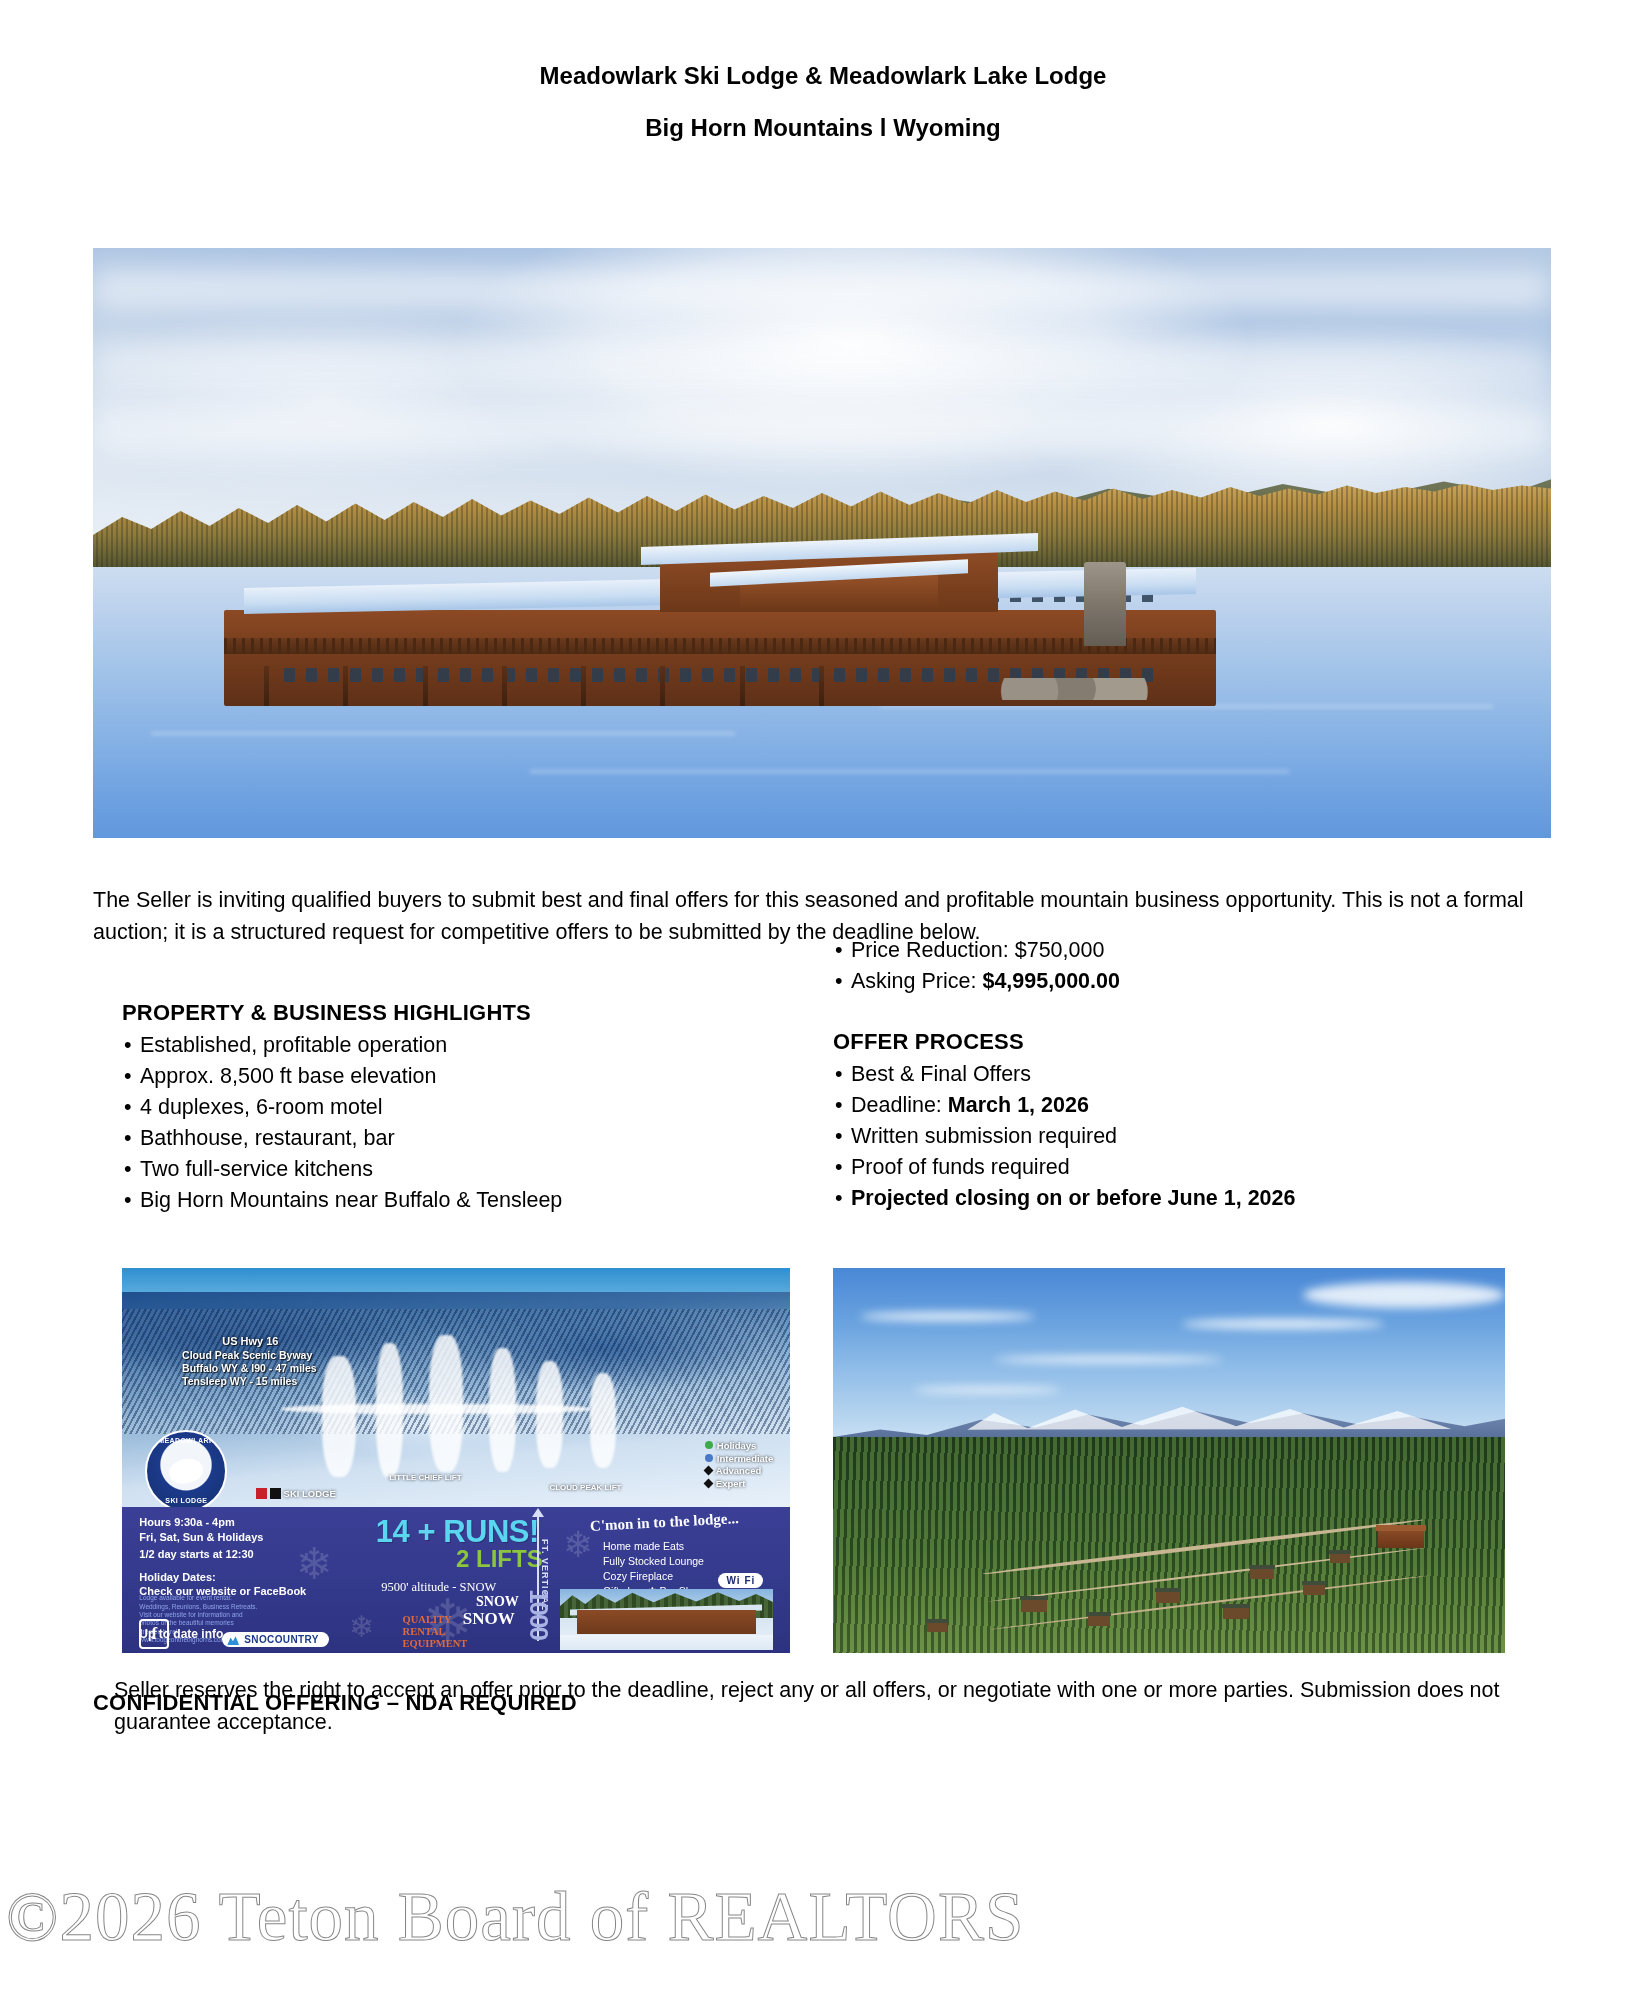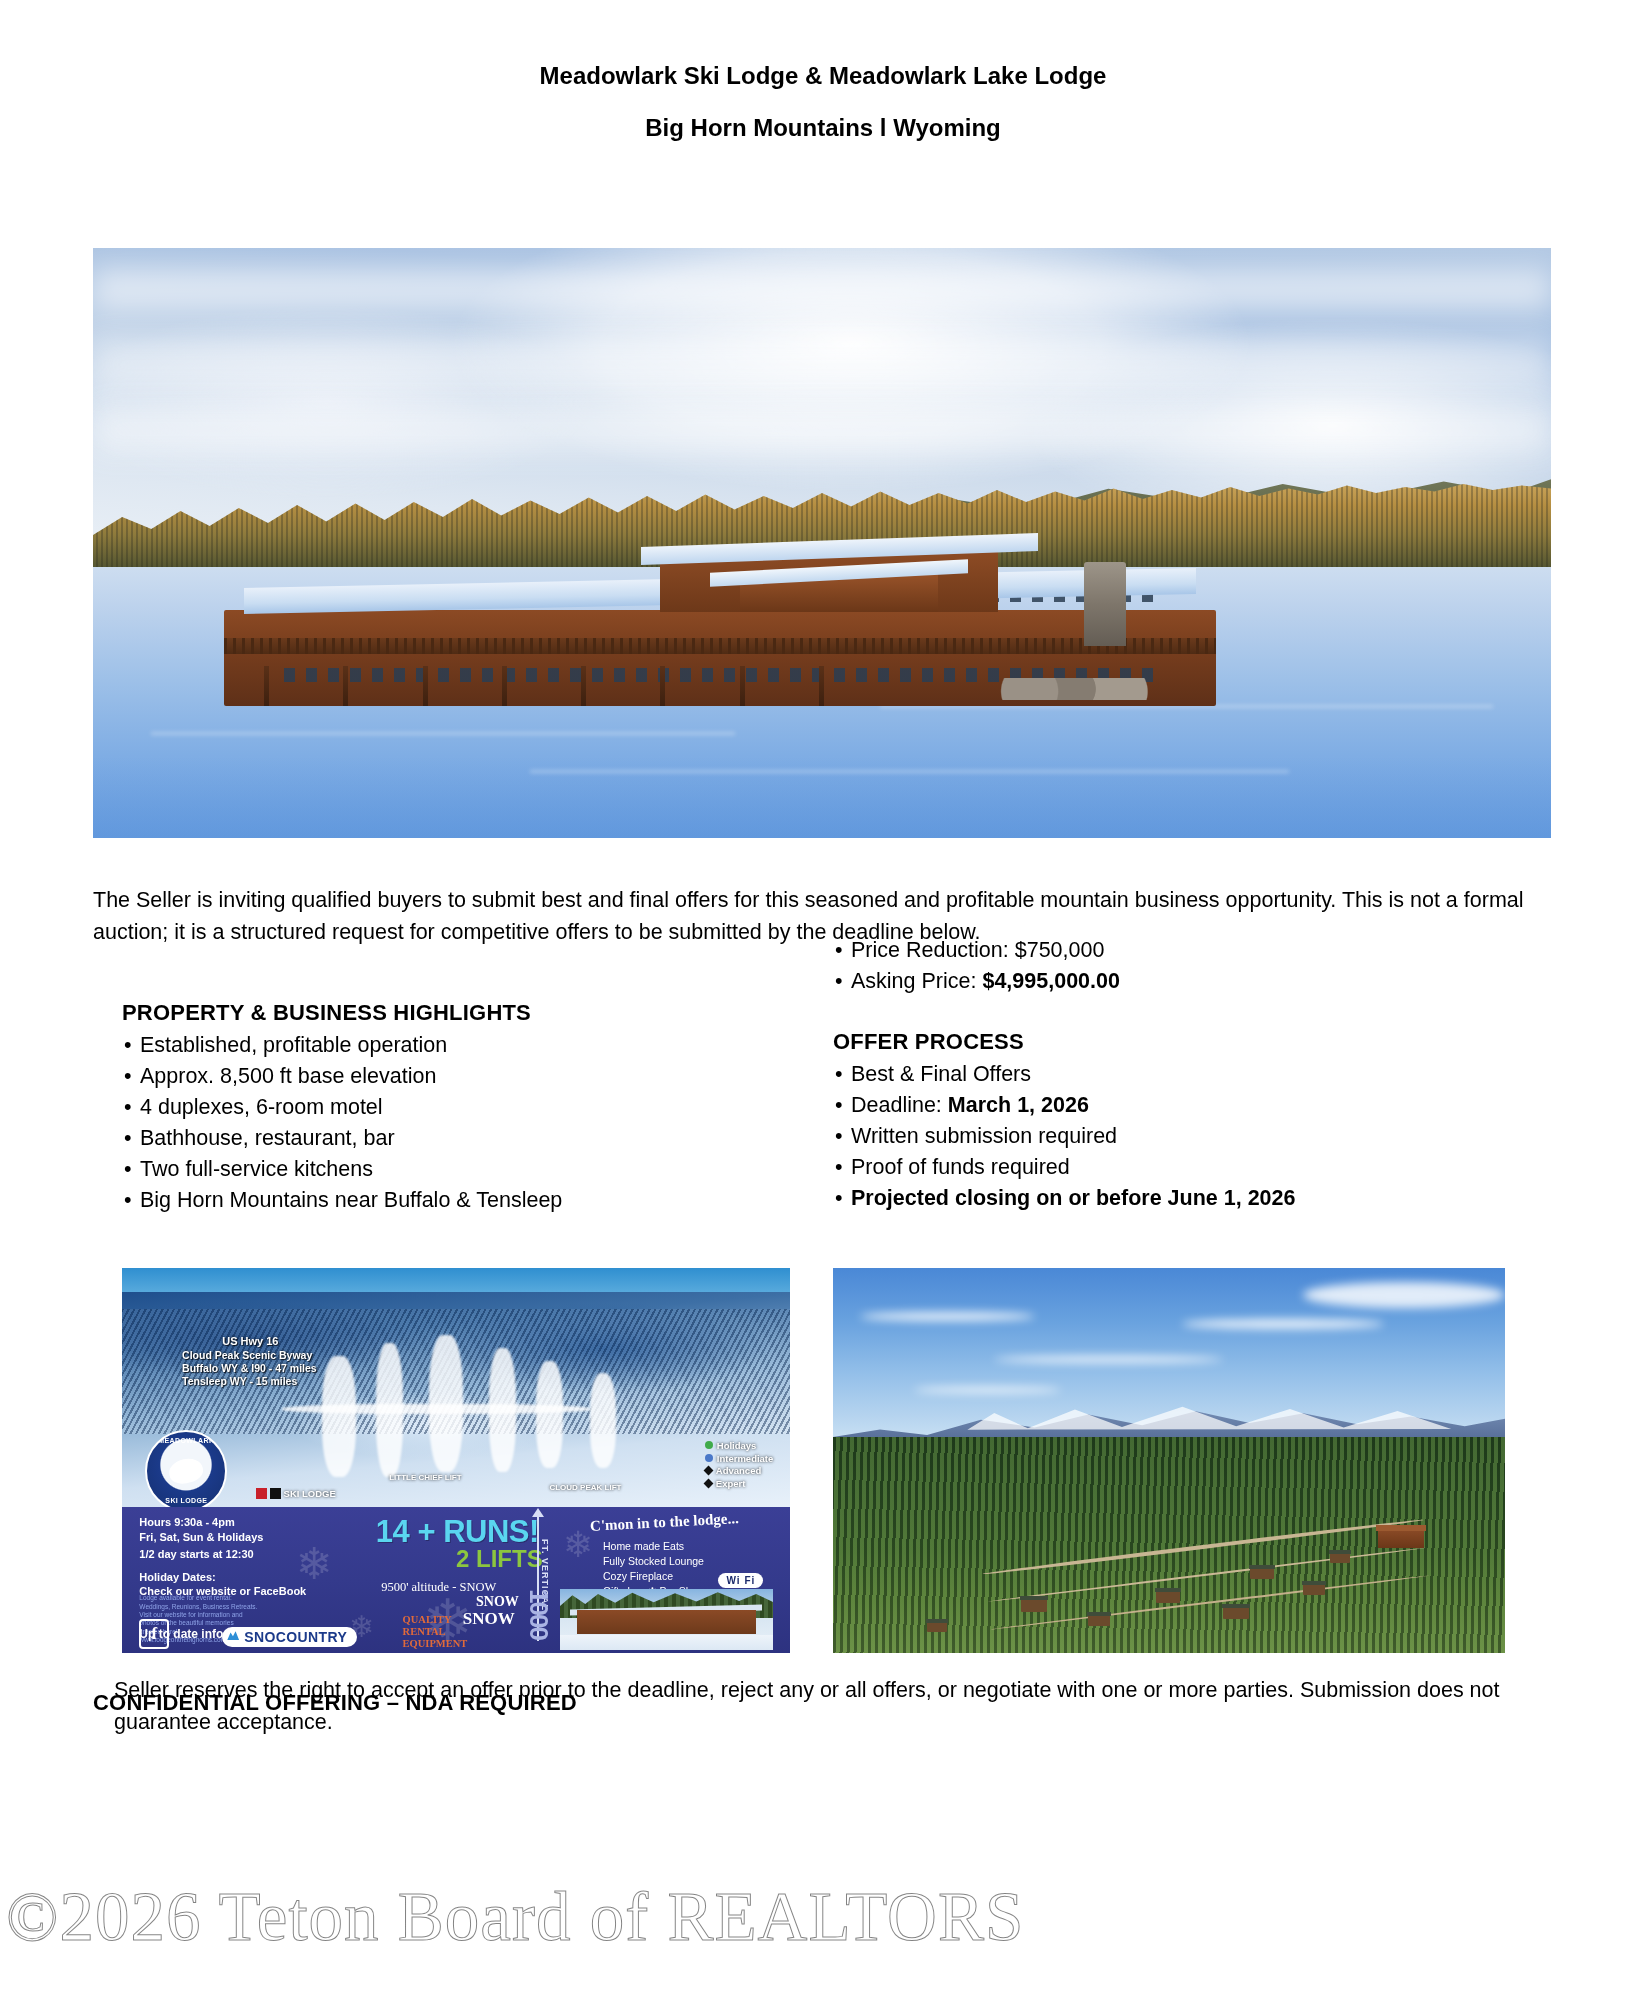--- a/index.html
+++ b/index.html
@@ -283,21 +283,21 @@
   }
   .bn-uptodate { position: absolute; left: 2.6%; top: 82%; color:#fff; font-size: 12px; font-weight: bold; }
   .fb-icon {
     position: absolute; left: 2.6%; bottom: 3%;
     width: 26px; height: 26px; border: 2px solid #fff; border-radius: 4px;
     color: #fff; font-size: 17px; font-weight: bold; text-align: center; line-height: 25px;
     font-family: "Liberation Serif", serif;
   }
   .sno-badge {
     position: absolute; left: 15%; bottom: 4%;
-    background: #ffffff; color: #1b3a8a; font-size: 14px; font-weight: bold;
+    background: #ffffff; color: #1b3a8a; font-size: 10px; font-weight: bold;
     padding: 2px 10px 2px 22px; border-radius: 10px; letter-spacing: .4px;
   }
   .sno-badge::before {
     content: ""; position: absolute; left: 5px; top: 3px;
     width: 12px; height: 10px; background: #2e8fd6;
     clip-path: polygon(0% 100%, 28% 24%, 48% 62%, 70% 10%, 100% 100%);
   }
   .bn-runs {
     position: absolute; left: 38%; top: 5%;
     color: #5ad6f0; font-size: 31px; font-weight: bold; letter-spacing: -0.5px;

